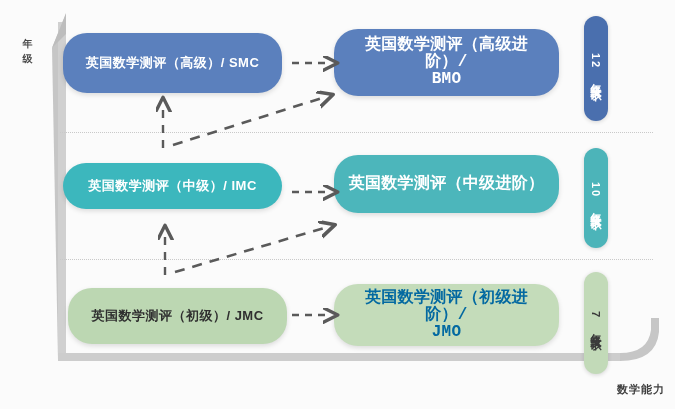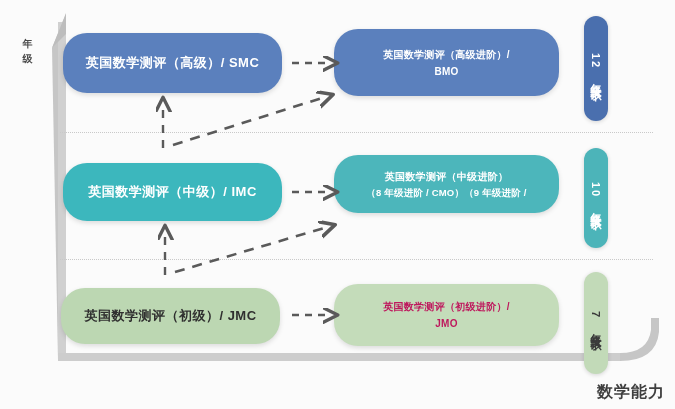--- a/index.html
+++ b/index.html
@@ -15,21 +15,21 @@
   .axis-svg{position:absolute;left:0;top:0;width:675px;height:409px;}
 
   .y-label{
     position:absolute;left:18px;top:36px;
     width:20px;
     font-size:10px;color:#4a4a4a;font-weight:600;
     line-height:15px;text-align:center;letter-spacing:1px;
   }
   .x-label{
     position:absolute;right:10px;top:382px;
-    font-size:16px;color:#3f3f3f;font-weight:600;letter-spacing:1px;
+    font-size:11px;color:#3f3f3f;font-weight:600;letter-spacing:1px;
   }
 
   
   .divider{
     position:absolute;left:60px;right:22px;height:0;
     border-top:1px dotted #c9c9c9;
   }
 
   
   .node{
@@ -40,24 +40,24 @@
     box-shadow:0 2px 5px rgba(0,0,0,0.13);
     box-sizing:border-box;
     padding:4px 10px;
   }
   .node .t{display:block;}
   .node.blue{background:#5b80bd;color:#ffffff;}
   .node.blue2{background:#5b80bd;color:#ffffff;}
   .node.teal{background:#3cb7bd;color:#ffffff;}
   .node.teal2{background:#4cb6bb;color:#ffffff;}
   .node.green{background:#bcd7b2;color:#2f2f2f;}
-  .node.green2{background:#c4dcba;color:#be185d;text-align:center;}
+  .node.green2{background:#c4dcba;color:#0369a1;text-align:center;}
 
   .l1{font-size:13px;font-weight:700;line-height:18px;letter-spacing:.5px;}
-  .l2{font-size:10px;font-weight:700;line-height:17px;letter-spacing:.3px;}
+  .l2{font-size:16px;font-weight:700;line-height:17px;letter-spacing:.3px;font-family:Liberation Mono, monospace;}
   .sub{font-size:9.5px;font-weight:700;line-height:15px;letter-spacing:.2px;}
 
   
   .pill{
     position:absolute;
     width:24px;border-radius:12px;
     display:flex;align-items:center;justify-content:center;
     box-shadow:0 1px 4px rgba(0,0,0,0.16);
   }
   .pill span{
@@ -101,34 +101,33 @@
 
   <div class="node blue2" style="left:334px;top:29px;width:225px;height:67px;flex-direction:column;">
     <span class="t l2">英国数学测评（高级进阶）/</span>
     <span class="t l2">BMO</span>
   </div>
 
   <div class="pill p-blue" style="left:584px;top:16px;height:105px;">
     <span>12 年级及以下</span>
   </div>
 
-  <div class="node teal" style="left:63px;top:163px;width:219px;height:58px;">
+  <div class="node teal" style="left:63px;top:163px;width:219px;height:46px;">
     <span class="t l1">英国数学测评（中级）/ IMC</span>
   </div>
 
   <div class="node teal2" style="left:334px;top:155px;width:225px;height:58px;flex-direction:column;">
     <span class="t l2">英国数学测评（中级进阶）</span>
-    <span class="t sub">（8 年级进阶 / CMO）（9 年级进阶 /</span>
   </div>
 
   <div class="pill p-teal" style="left:584px;top:148px;height:100px;">
     <span>10 年级及以下</span>
   </div>
 
-  <div class="node green" style="left:61px;top:288px;width:219px;height:56px;">
+  <div class="node green" style="left:68px;top:288px;width:219px;height:56px;">
     <span class="t l1">英国数学测评（初级）/ JMC</span>
   </div>
 
   <div class="node green2" style="left:334px;top:284px;width:225px;height:62px;flex-direction:column;">
     <span class="t l2">英国数学测评（初级进阶）/</span>
     <span class="t l2">JMO</span>
   </div>
 
   <div class="pill p-green" style="left:584px;top:272px;height:102px;">
     <span>7 年级及以下</span>

